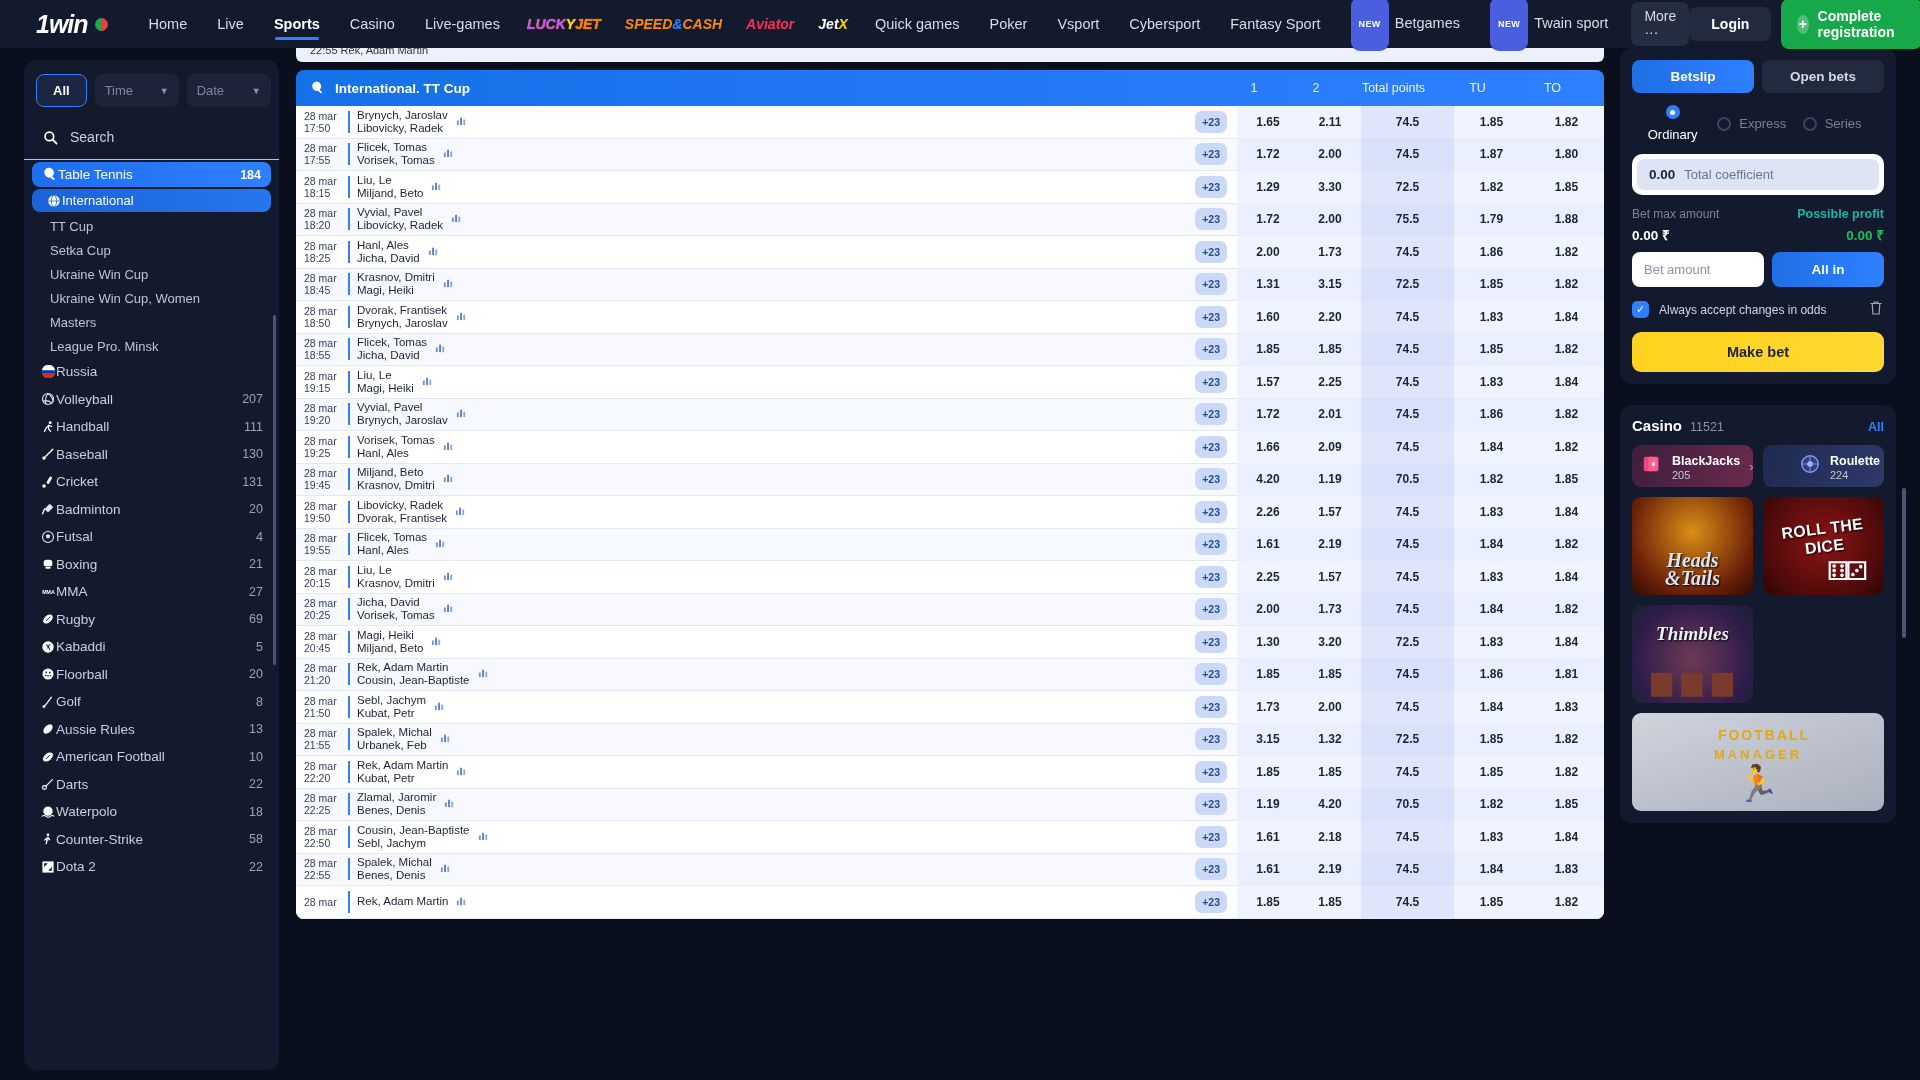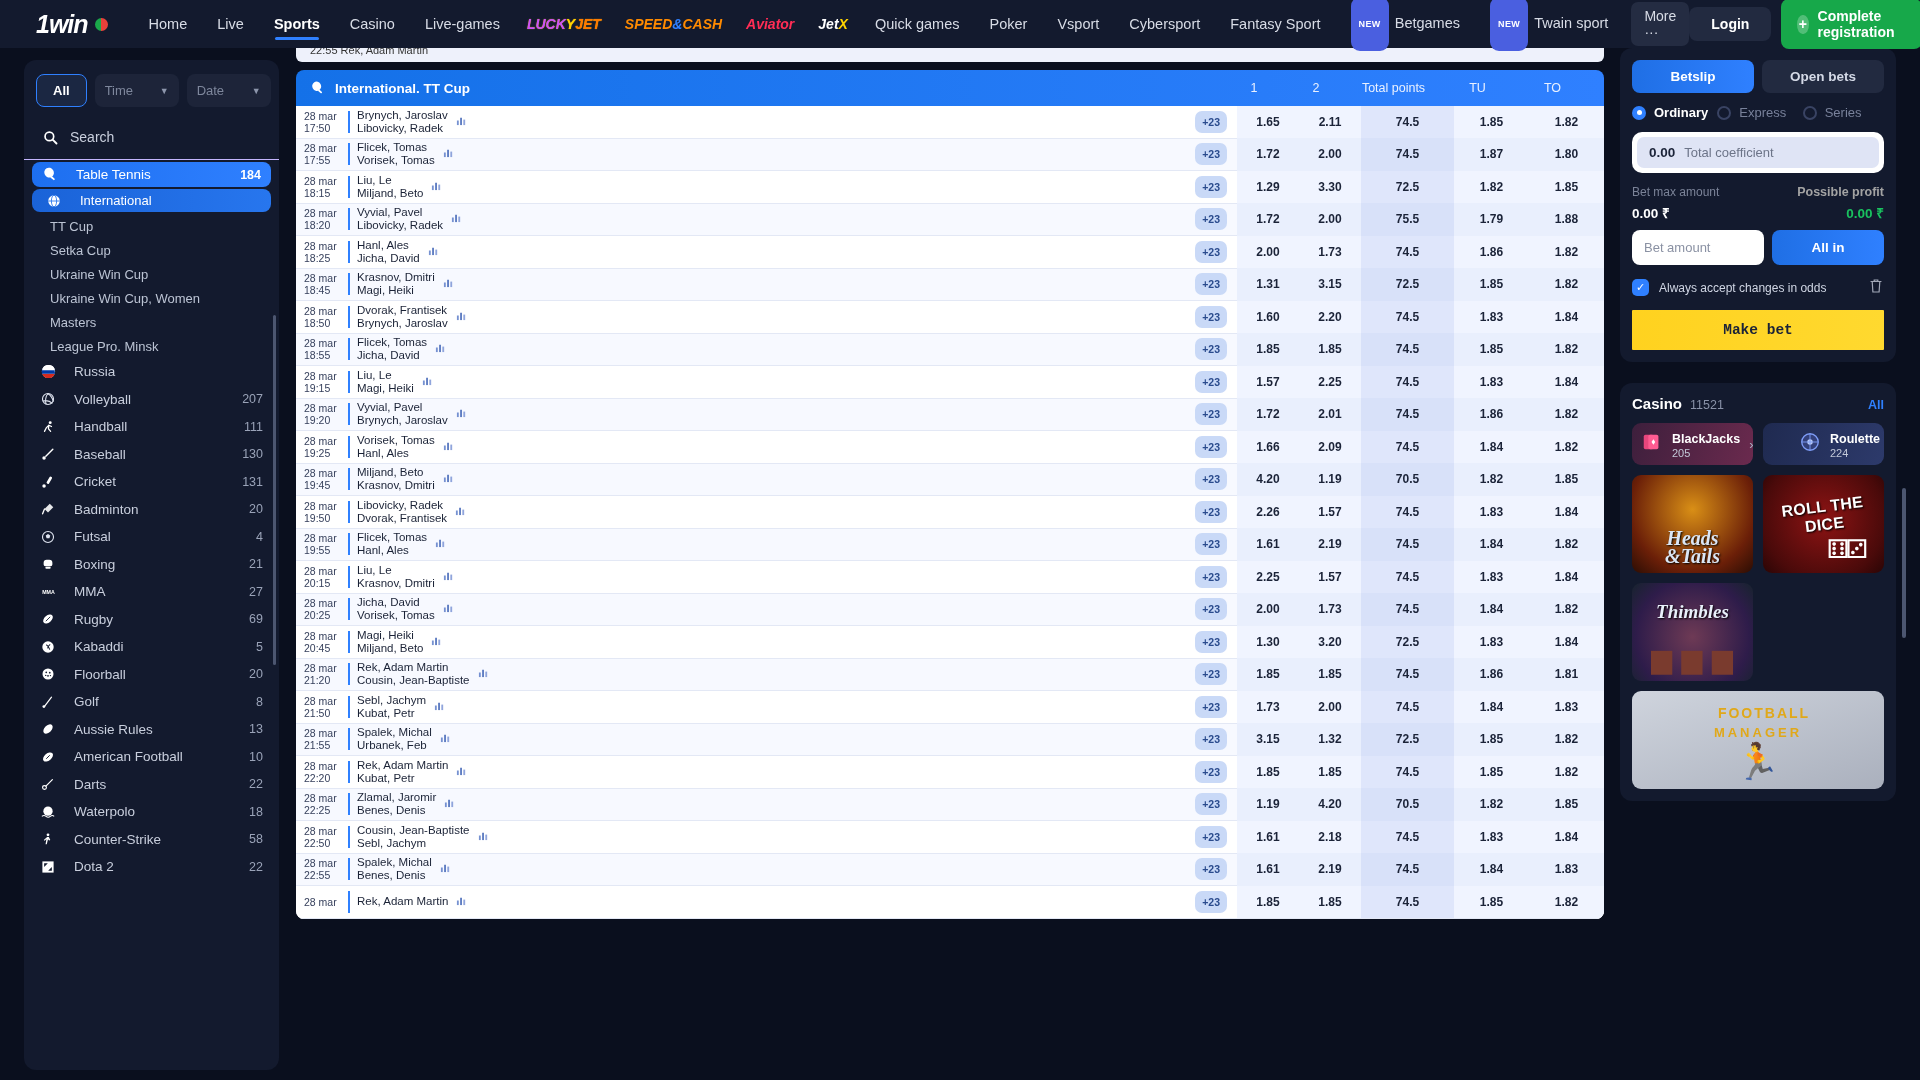--- a/index.html
+++ b/index.html
@@ -92,21 +92,21 @@
   }
   .chev { font-size:9px; color:#8d96ac; margin-left:10px; }
   .search-row {
     display:flex; align-items:flex-end; gap:12px; padding:12px 18px 14px 18px;
     border-bottom:1px solid #c4b5fd; cursor:text;
   }
   .search-row .lbl { font-size:14px; color:#c9cfdd; }
   .sport-list { height:905px; overflow:hidden; position:relative; }
   .srow {
     display:flex; align-items:center; height:27.5px; padding:0 16px;
-    font-size:13.5px; color:#c9cfdd; cursor:pointer; gap:18px;
+    font-size:13.5px; color:#c9cfdd; cursor:pointer; gap:0;
   }
   .srow .nm { flex:1; white-space:nowrap; overflow:hidden; }
   .srow .ct { color:#9aa3b8; font-size:12.5px; }
   .srow.sel {
     background:linear-gradient(90deg,#1d6ff0,#2f80ff); margin:2px 8px;
     height:25px; border-radius:8px; color:#fff; font-weight:500; padding:0 10px;
   }
   .srow.sel .ct { color:#fff; font-weight:600; }
   .srow.sub {
     background:linear-gradient(90deg,#1a63d8,#2776ee); margin:2px 8px 2px 8px;
@@ -184,32 +184,32 @@
   .radios { display:flex; align-items:center; gap:4px; margin-bottom:12px; }
   .radio { flex:1; display:flex; align-items:center; gap:8px; font-size:13px; cursor:pointer; }
   .radio .dot {
     width:14px;height:14px;border-radius:50%;border:2px solid #3b4considering;
     border:2px solid #3c4considering;
   }
   .dot { width:14px;height:14px;border-radius:50%;background:#2f80ff;
     display:flex;align-items:center;justify-content:center;flex:0 0 14px; }
   .dot i { width:5px;height:5px;background:#fff;border-radius:50%;display:block; }
   .dot.off { background:transparent; border:2px solid #394363; }
-  .radio.on { color:#fff; font-weight:700; }
+  .radio.on { color:#fff; font-weight:400;flex-direction:column; }
   .radio.off { color:#7b welcome; color:#78819a; }
   .coef-wrap { background:#fff; border-radius:10px; padding:5px; margin-bottom:12px; }
   .coef {
     background:#dfe4f5; border-radius:7px; padding:8px 12px;
     display:flex; align-items:center; gap:9px;
   }
   .coef .v { font-size:13.5px; font-weight:700; color:#1b2338; }
   .coef .l { font-size:13px; color:#6c7governs; color:#6c7488; }
   .maxrow { display:flex; justify-content:space-between; margin-bottom:5px; }
   .maxrow .lab { font-size:12px; color:#7b melt; color:#7b8398; }
-  .maxrow .lab.green { color:#a3a3a3; font-weight:700; font-size:12.5px; }
+  .maxrow .lab.green { color:#14b8a6; font-weight:700; font-size:12.5px; }
   .maxrow .val { font-size:13.5px; font-weight:700; color:#fff; }
   .maxrow .val.green { color:#19c25f; }
   .amt-row { display:flex; gap:8px; margin:8px 0 12px; }
   .amt-inp {
     flex:1; background:#fff; border-radius:8px; padding:10px 12px;
     font-size:13px; color:#8a91a3; cursor:text;
   }
   .allin {
     width:112px; background:linear-gradient(90deg,#1f6fe5,#2f80ff); color:#fff;
     font-size:13.5px; font-weight:700; border-radius:8px;
@@ -218,21 +218,21 @@
   .accept { display:flex; align-items:center; gap:10px; margin-bottom:12px; }
   .chk {
     width:17px;height:17px;border-radius:5px;background:#2f80ff;flex:0 0 17px;
     display:flex;align-items:center;justify-content:center;color:#fff;font-size:11px;cursor:pointer;
   }
   .accept .t { font-size:12px; color:#d0d6e4; line-height:14px; flex:1; }
   .trash { cursor:pointer; opacity:.8; }
   .makebet {
     background:linear-gradient(90deg,#ffd21f,#ffd92f); color:#1b2338;
     text-align:center; font-size:14.5px; font-weight:700; padding:12px 0;
-    border-radius:1px; cursor:pointer;font-family:Liberation Mono, monospace;
+    border-radius:9px; cursor:pointer;
   }
   .casino-head { display:flex; align-items:baseline; gap:8px; margin-bottom:11px; }
   .casino-head .t { font-size:15px; font-weight:700; color:#fff; }
   .casino-head .c { font-size:12.5px; color:#8992a8; }
   .casino-head .all { margin-left:auto; font-size:12.5px; color:#2f80ff; cursor:pointer; font-weight:600;}
   .cgrid { display:grid; grid-template-columns:1fr 1fr; gap:10px; }
   .ctile {
     border-radius:9px; height:42px; display:flex; align-items:center;
     padding:0 9px; gap:9px; cursor:pointer; position:relative; overflow:hidden;
   }

